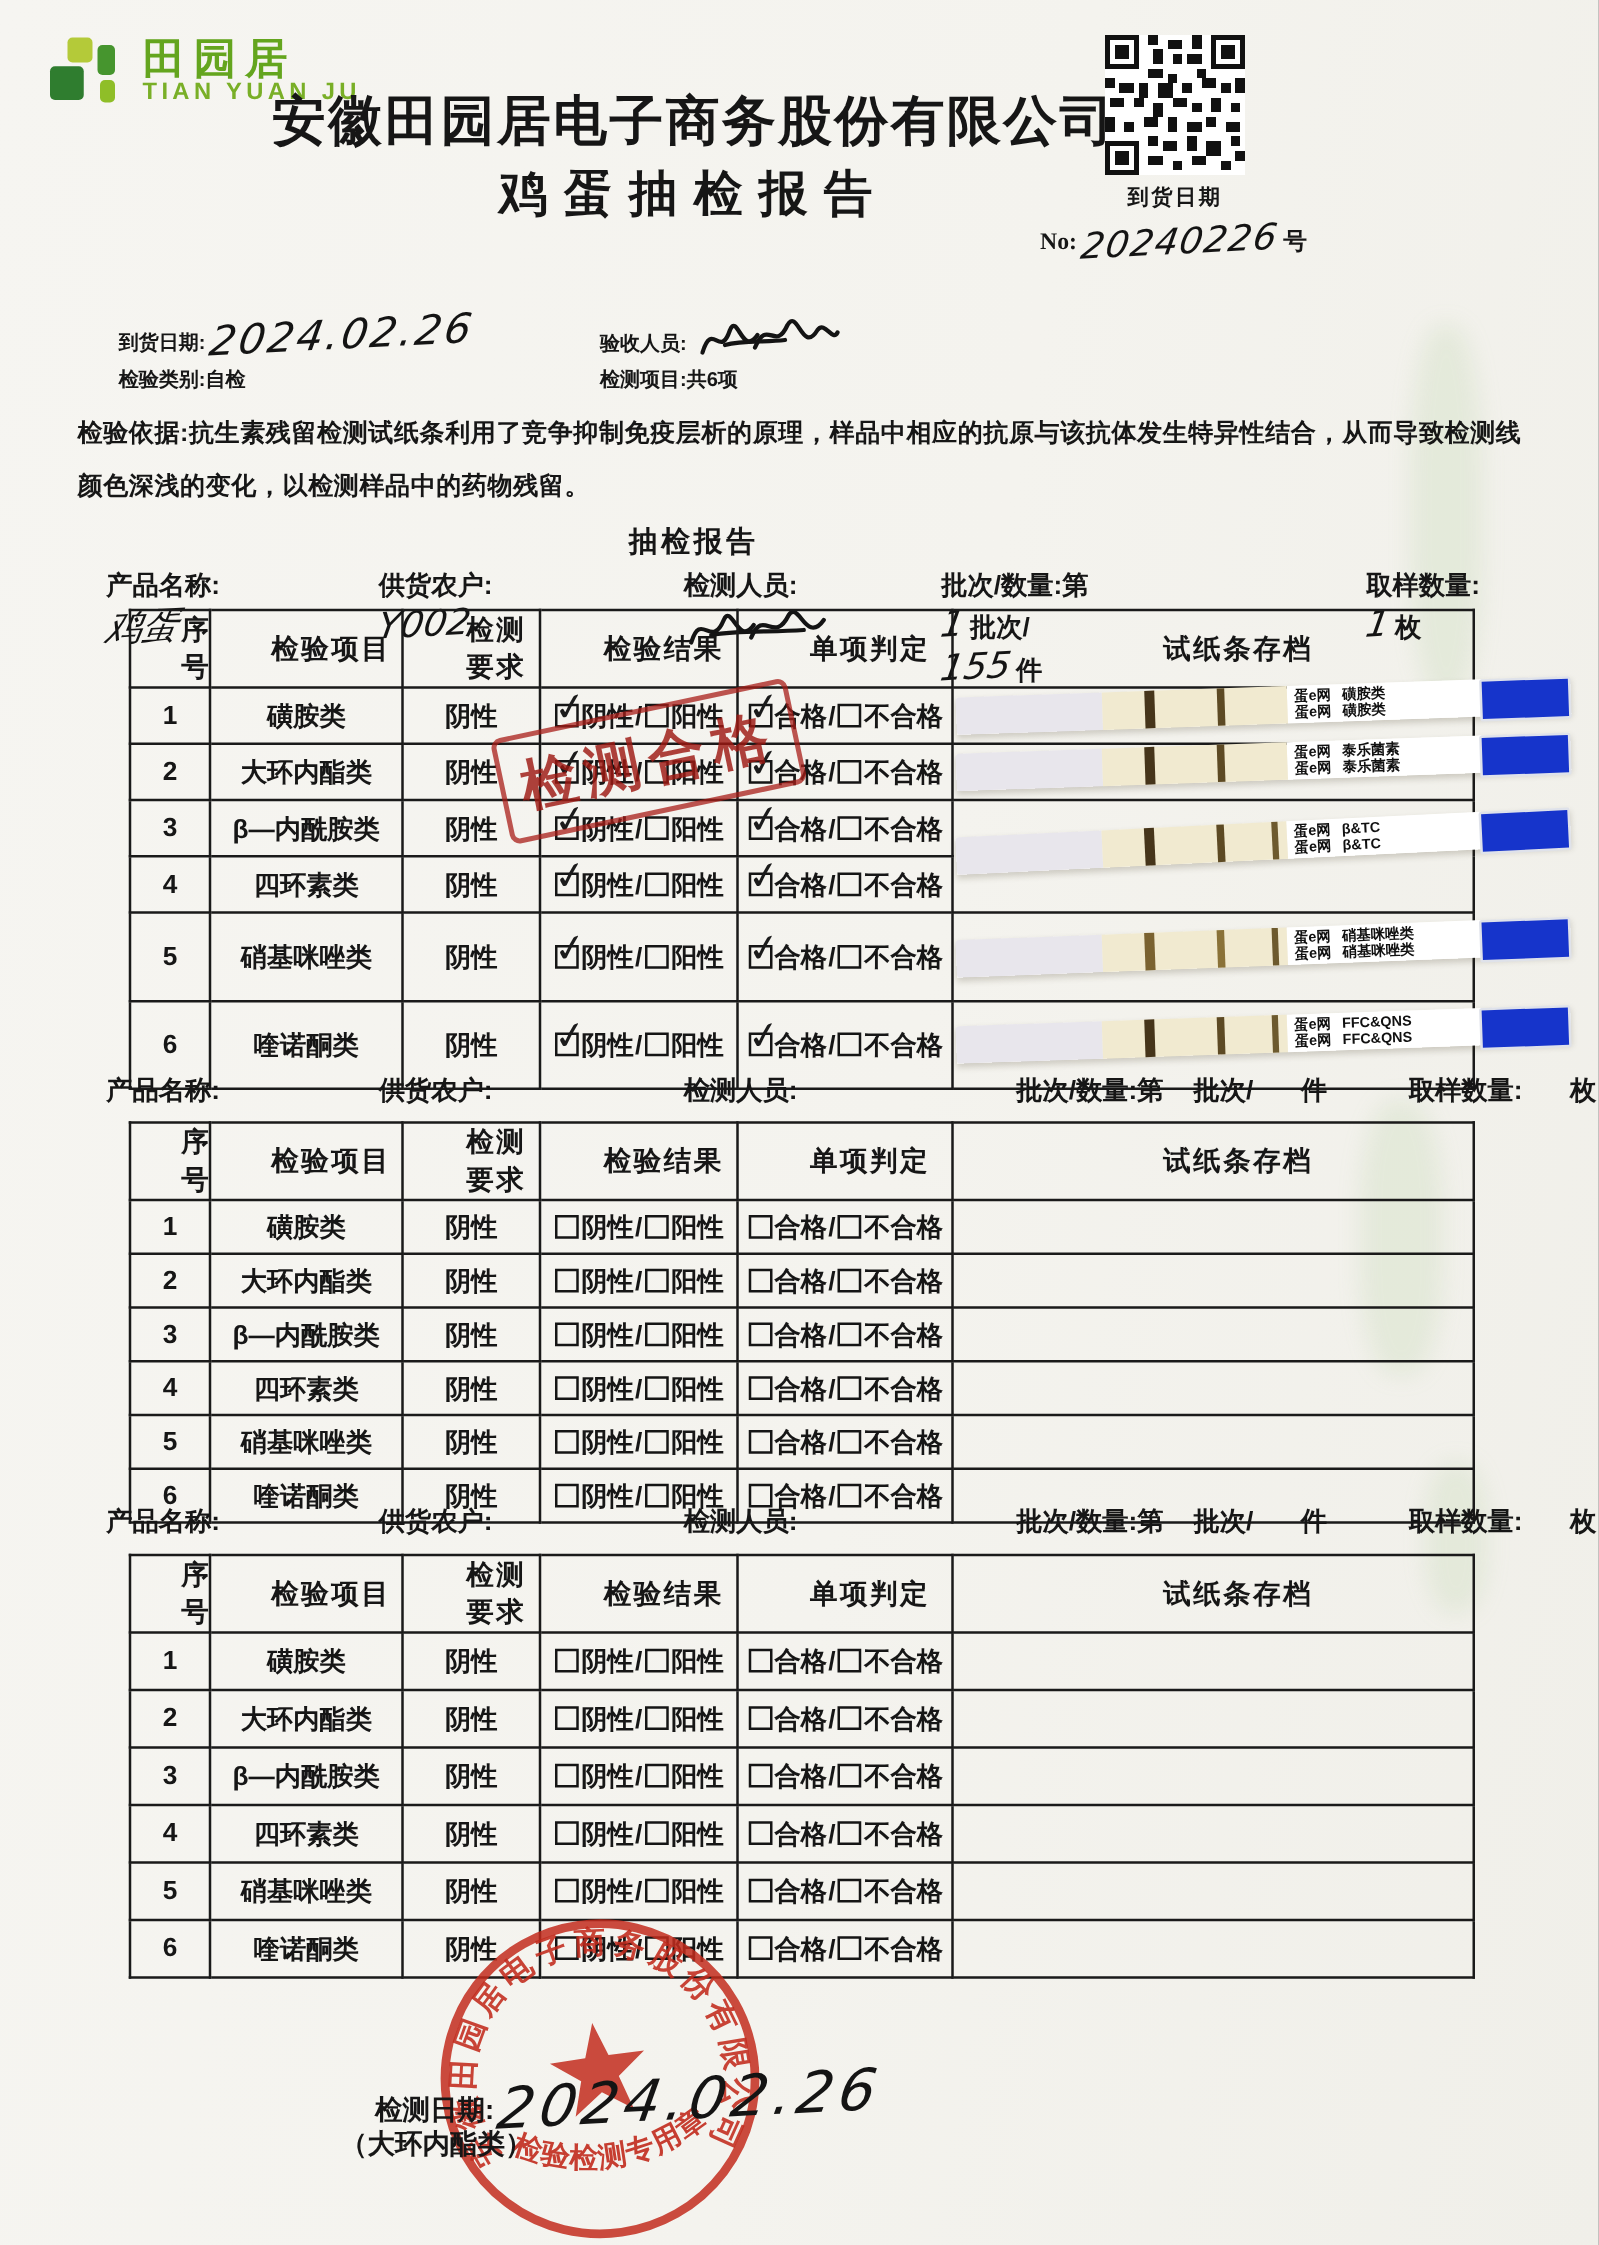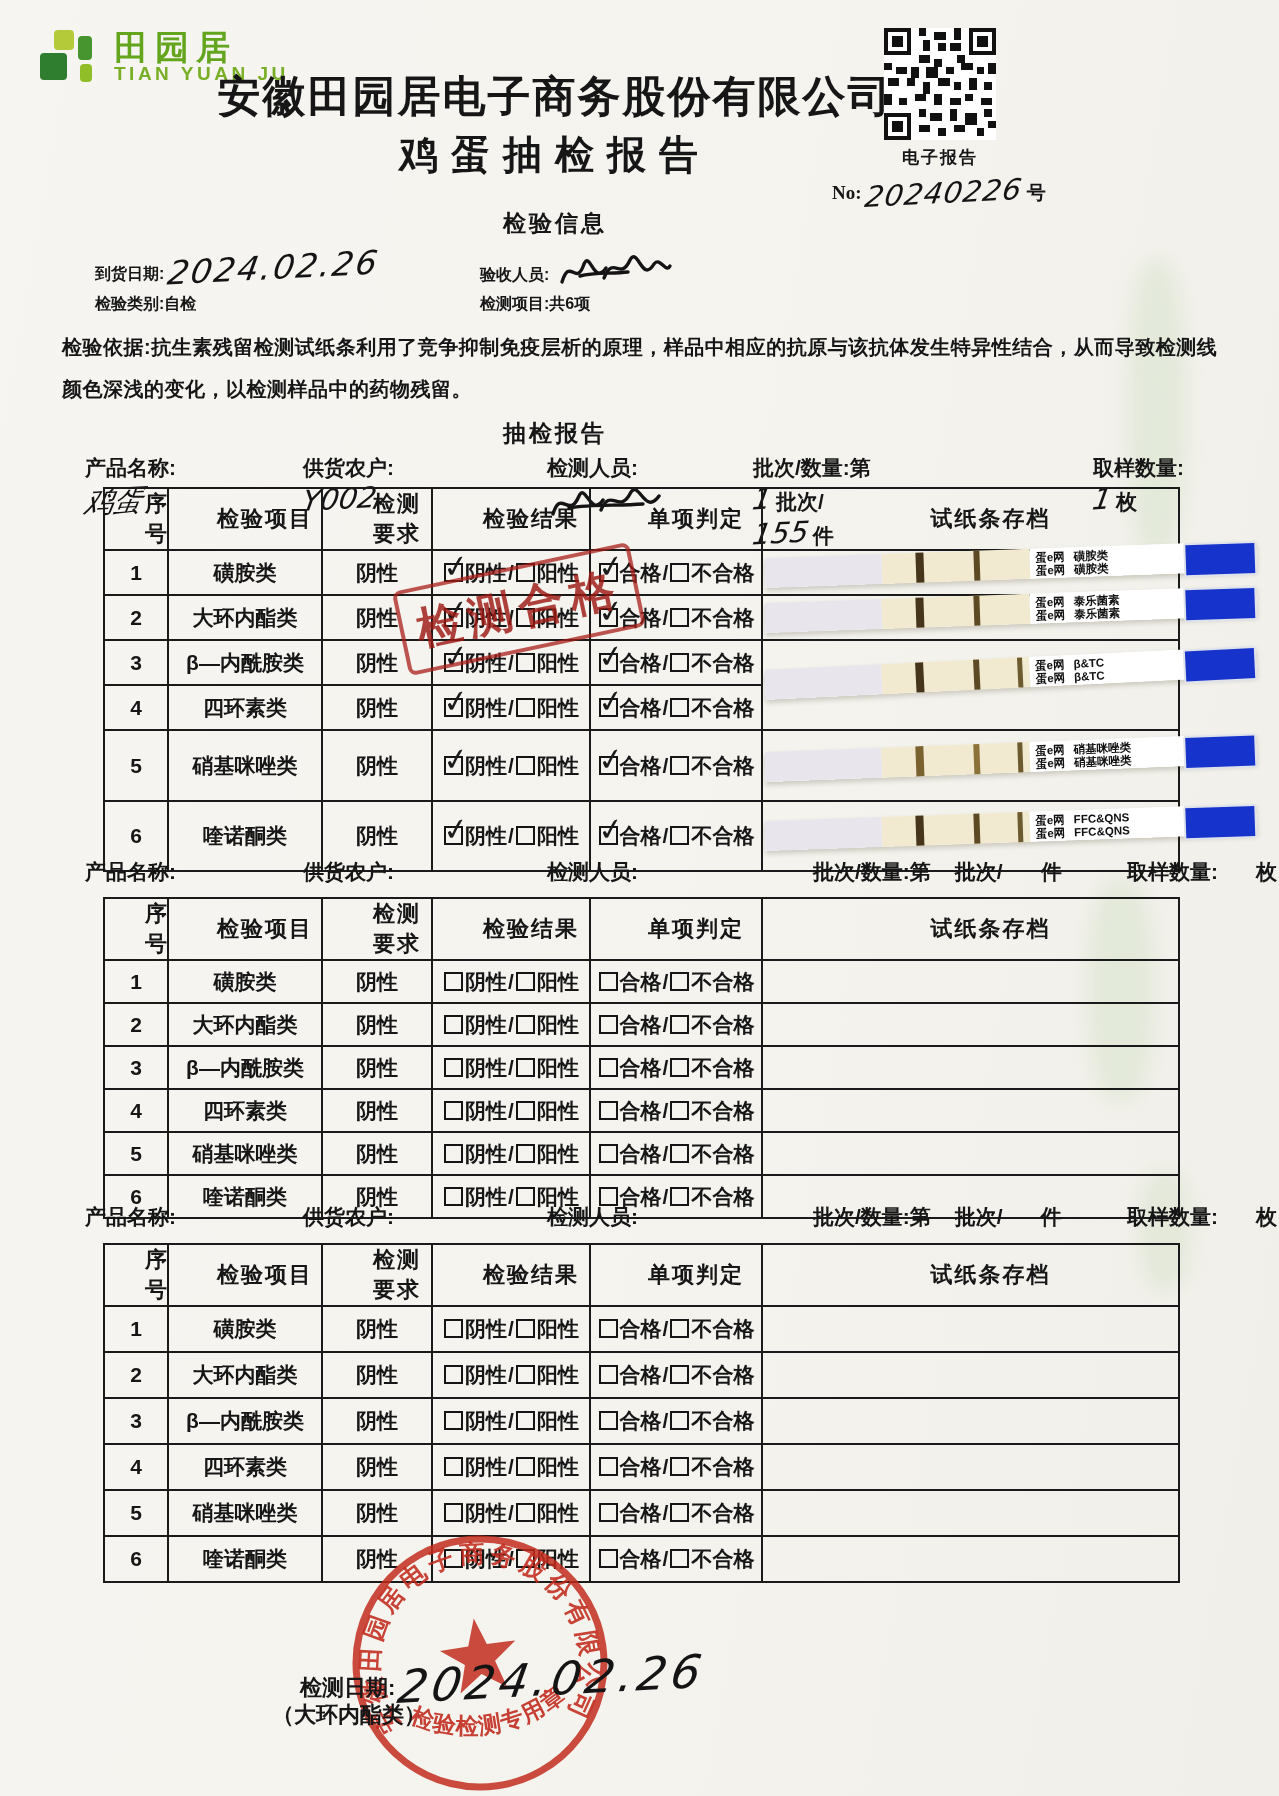--- a/index.html
+++ b/index.html
@@ -157,29 +157,28 @@
         <rect x="17" y="21" width="2" height="3"></rect>
       <rect x="21" y="22" width="3" height="3"></rect>
         <rect x="26" y="21" width="2" height="2"></rect>
       <rect x="9" y="25" width="3" height="2"></rect>
         <rect x="14" y="26" width="2" height="2"></rect>
         <rect x="18" y="25" width="3" height="2"></rect>
       <rect x="24" y="26" width="2" height="2"></rect>
         <rect x="27" y="24" width="2" height="2"></rect>
     </g>
   </svg>
-  <div class="abs qrcap">电子报告</div>
+  <div class="abs qrcap">到货日期</div>
 
   <div class="abs noline">
     <span>No:</span>
     <span class="hw hw-no">20240226</span>
     <span>号</span>
   </div>
 
-  <div class="abs sechead">检验信息</div>
 
   <div class="abs" style="left:95px;top:248px;">
     <span class="inf-label">到货日期:</span>
     <span class="hw hw-date">2024.02.26</span>
   </div>
   <div class="abs" style="left:480px;top:248px;">
     <span class="inf-label">验收人员:</span>
     <svg width="120" height="48" viewBox="0 0 120 48" style="vertical-align:-16px;">
       <g fill="none" stroke="#141414" stroke-width="3.4" stroke-linecap="round">
         <path d="M8,34 C16,8 22,40 30,16 C36,2 40,38 52,20"></path>

